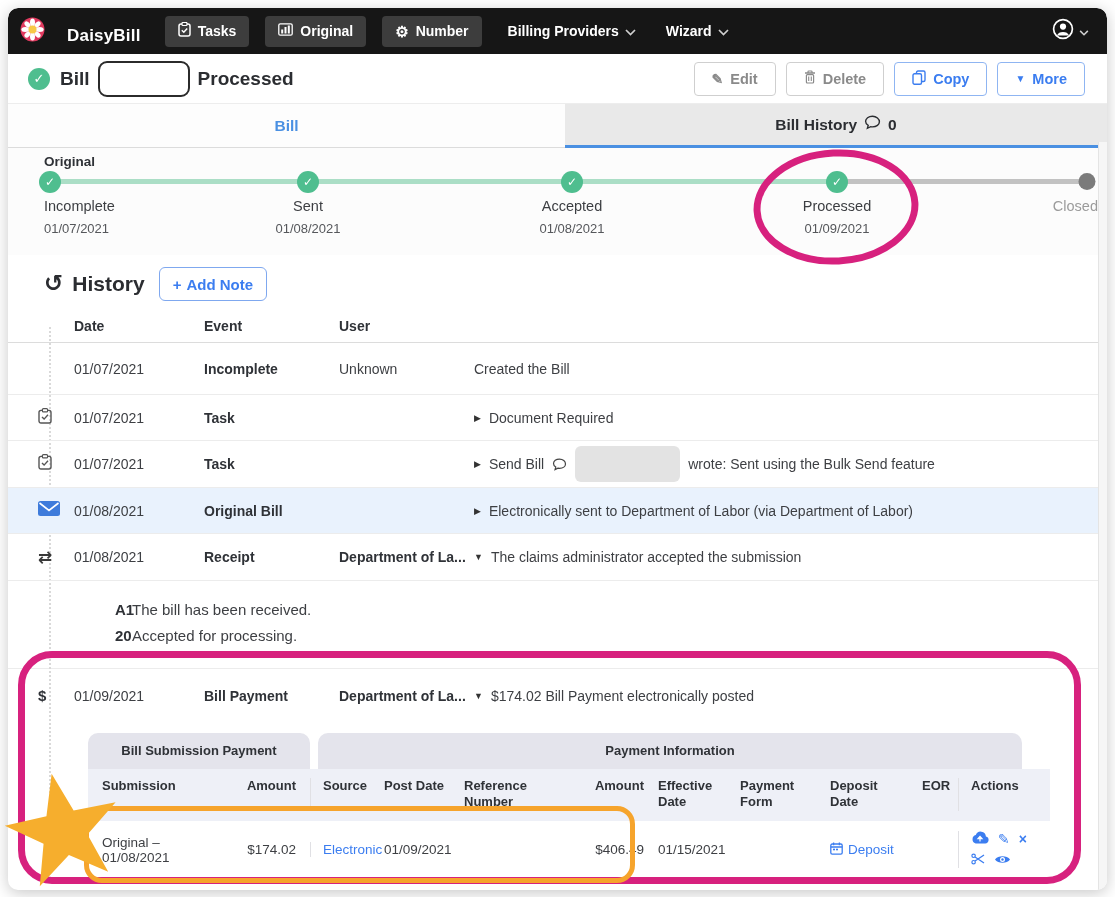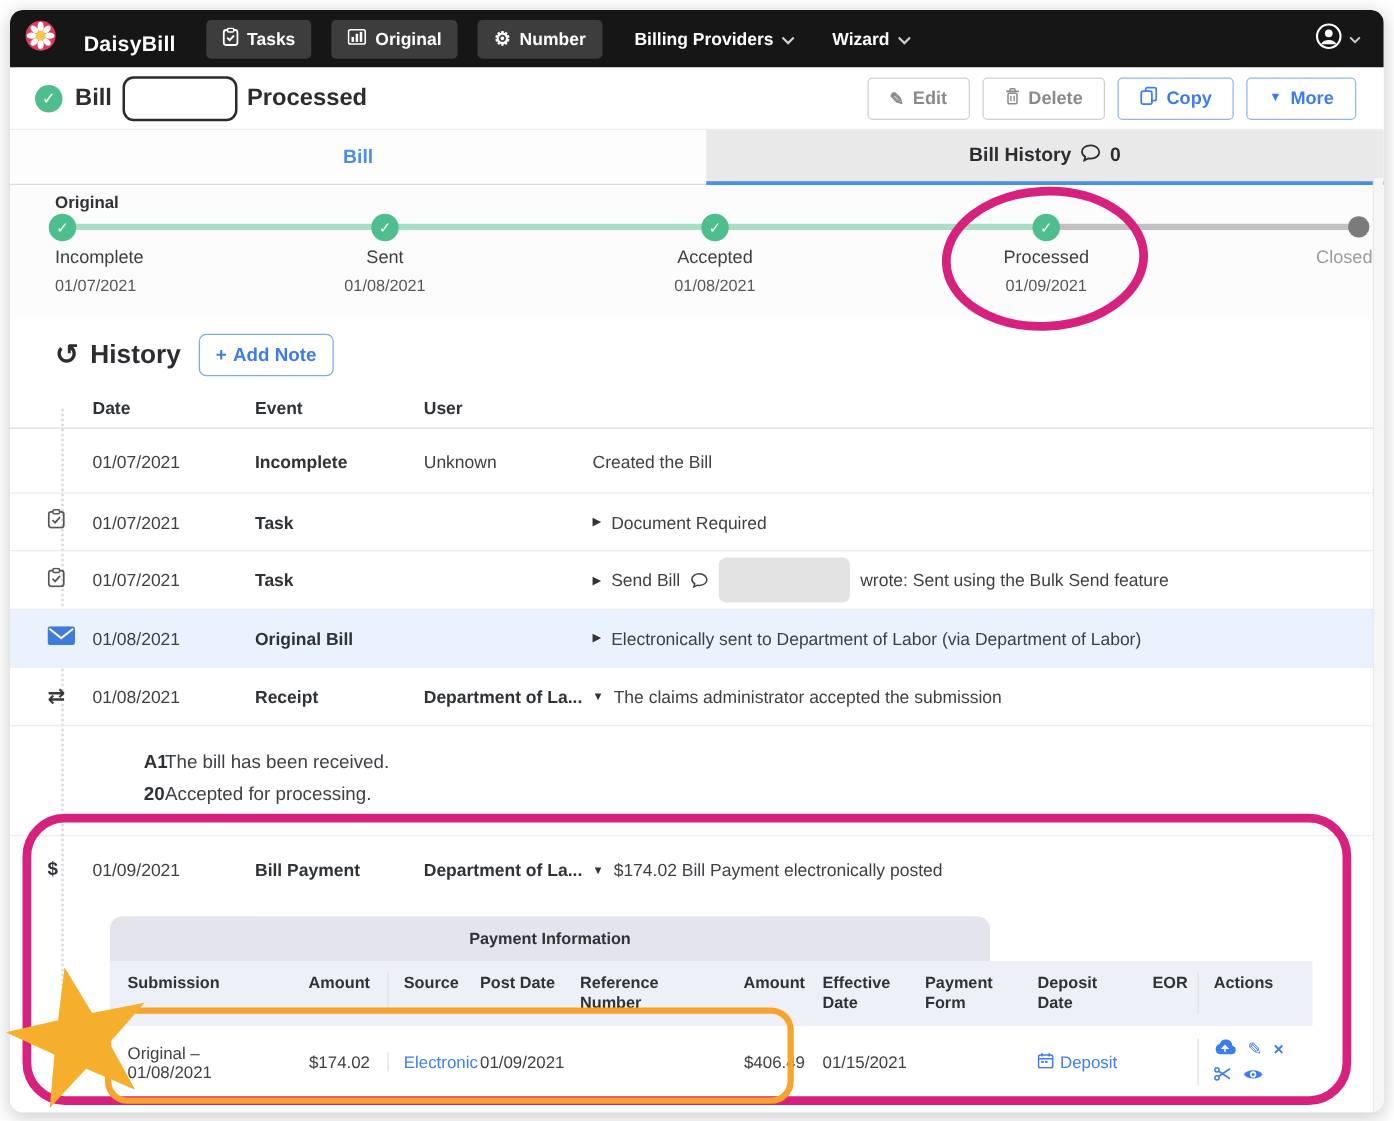--- a/index.html
+++ b/index.html
@@ -381,20 +381,21 @@
       <div class="c-event">Bill Payment</div>
       <div class="c-user"><b>Department of La...</b></div>
       <div class="c-det">
         <span class="caret">▼</span>
         <span>$174.02 Bill Payment electronically posted</span>
       </div>
     </div>
 
     <div class="ptable">
       <div class="pgroups">
+        <div class="pgroup pg1">Bill Submission Payment</div>
         <div class="pgroup pg2">Payment Information</div>
       </div>
       <div class="phead">
         <div class="pc sub">Submission</div>
         <div class="pc amt">Amount</div>
         <div class="pc src">Source</div>
         <div class="pc post">Post Date</div>
         <div class="pc ref">Reference Number</div>
         <div class="pc amt2">Amount</div>
         <div class="pc eff">Effective Date</div>

